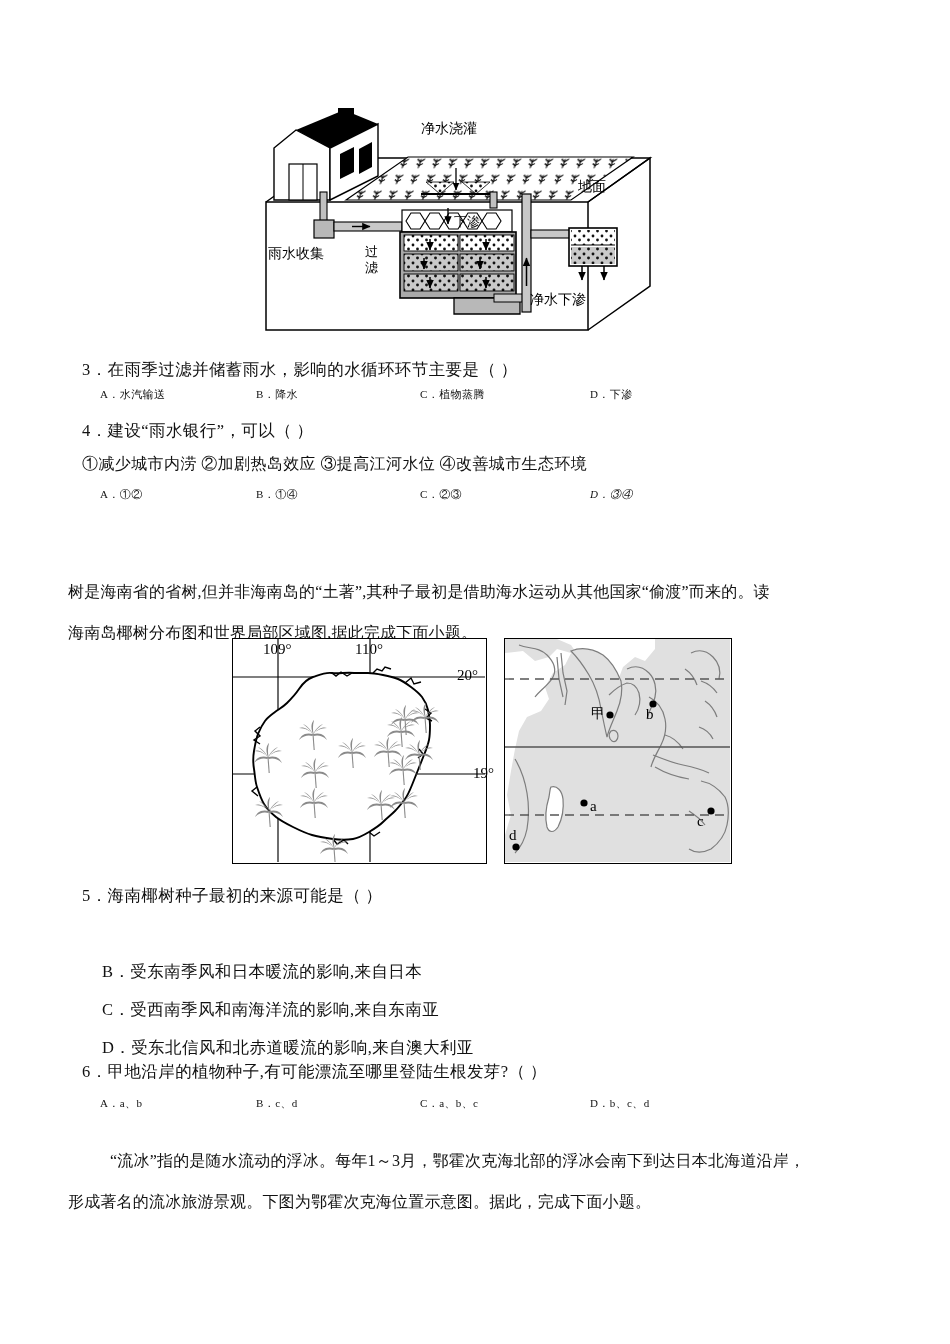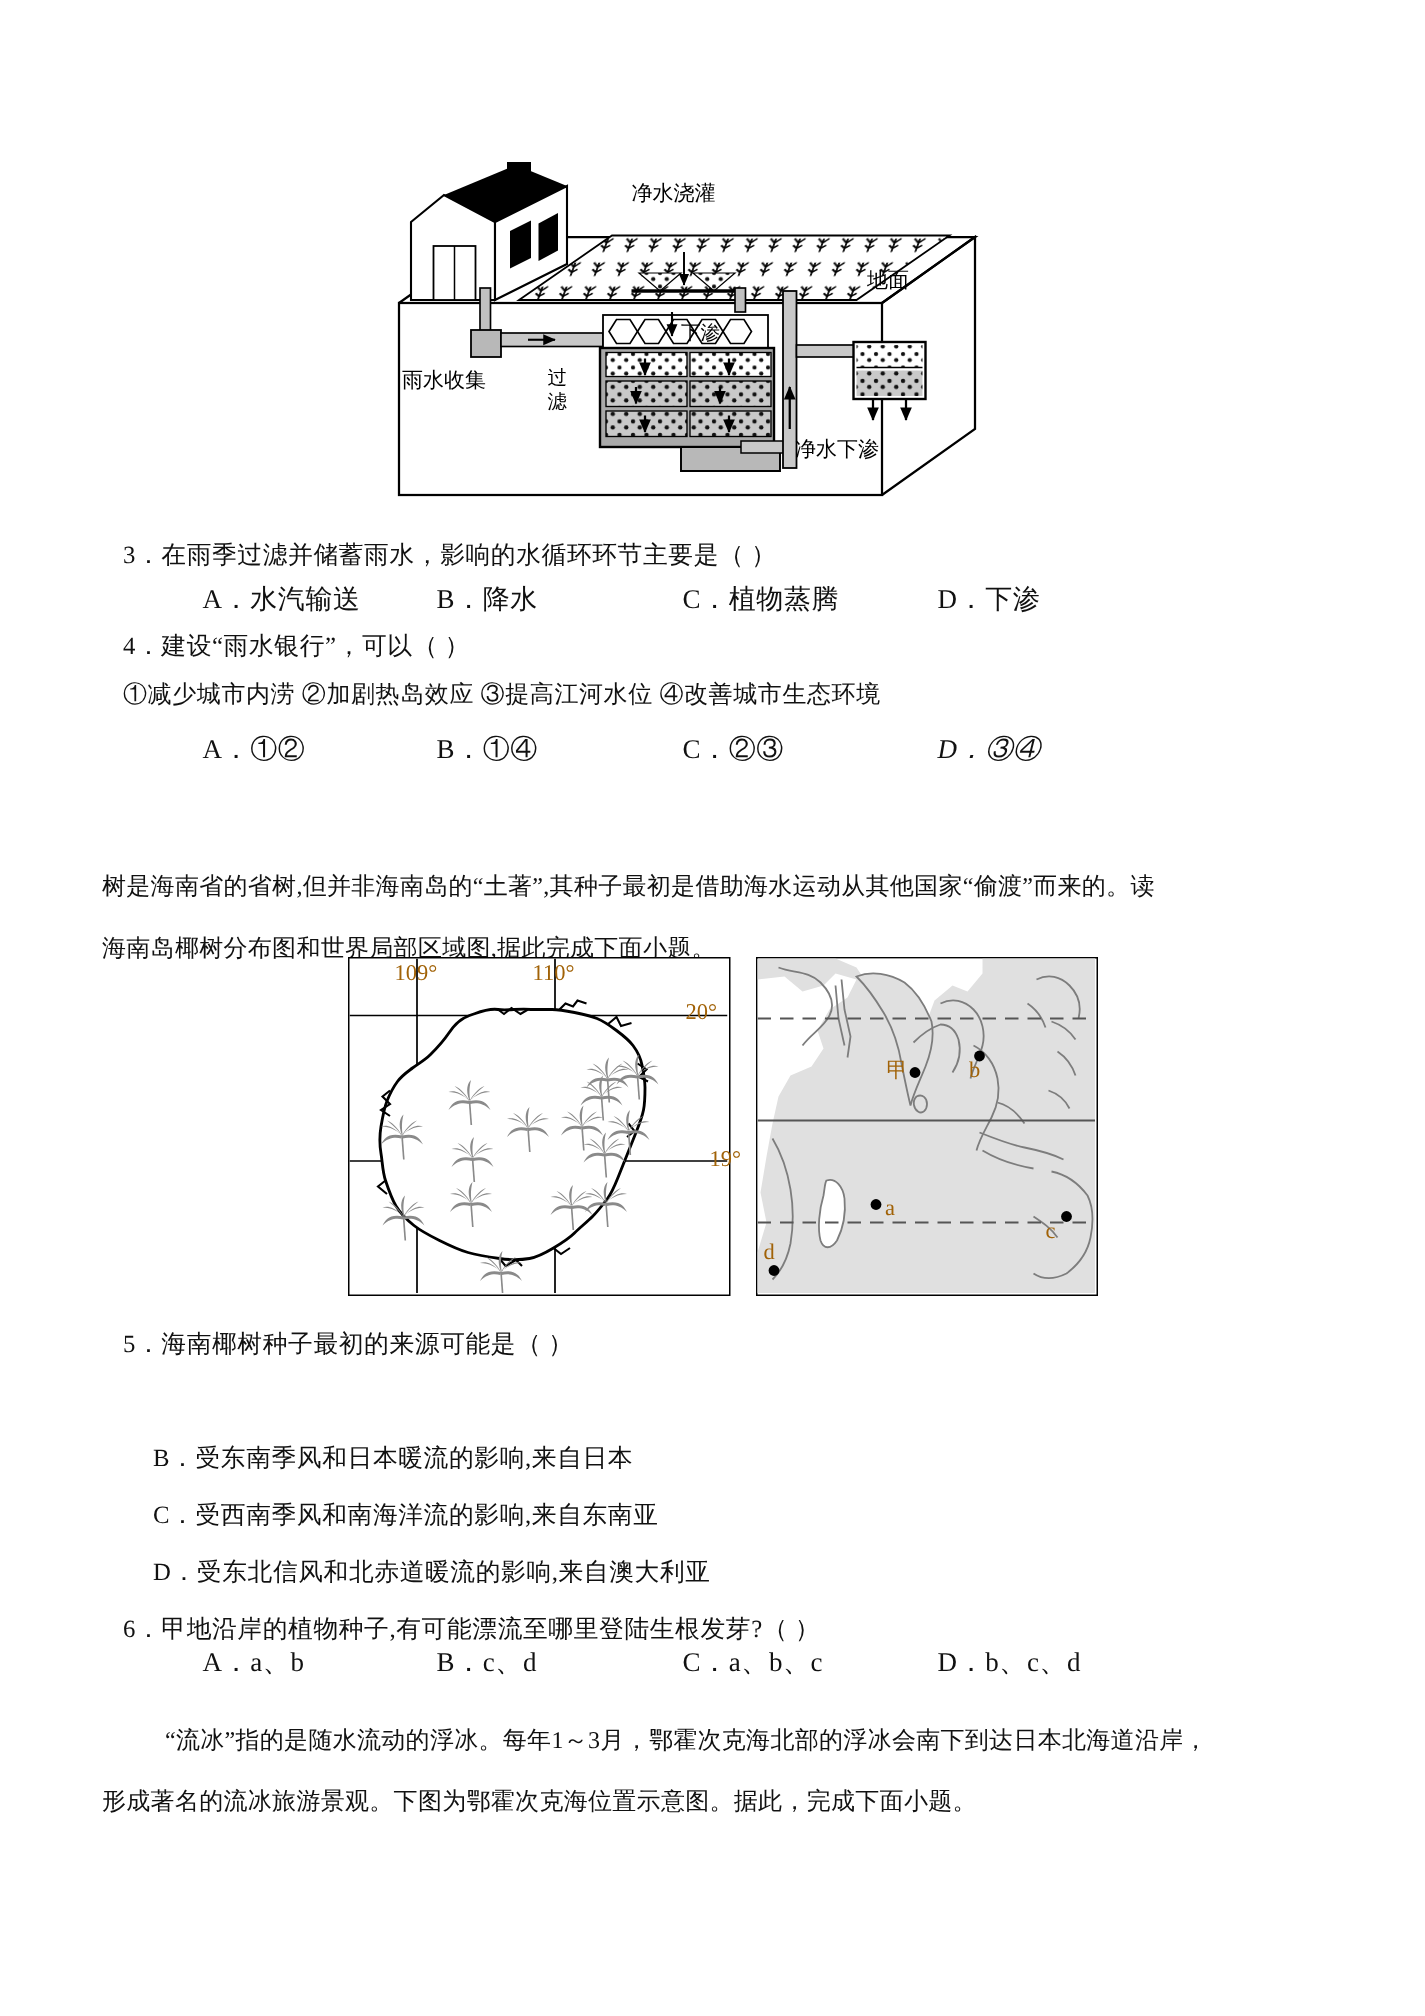--- a/index.html
+++ b/index.html
@@ -39,24 +39,23 @@
     letter-spacing: 0.2px;
     white-space: nowrap;
   }
   .opt-row {
     position: absolute;
     width: 720px;
     height: 22px;
   }
   .opt {
     position: absolute;
-    font-size: 18px;
+    font-size: 11px;
     white-space: nowrap;
     letter-spacing: .4px;
-    margin-left: 35px;
   }
 
   
   #fig-rainbank {
     position: absolute;
     left: 258px;
     top: 108px;
     width: 400px;
     height: 228px;
   }
@@ -78,21 +77,21 @@
     box-sizing: border-box;
   }
   #map-hainan { left: 0; width: 255px; height: 226px; }
   #map-world  { left: 272px; width: 228px; height: 226px; }
   .mapbox svg { display:block; }
 
   .maplabel {
     position: absolute;
     font-family: "Liberation Serif", serif;
     font-size: 15px;
-    color: #a16207;
+    color: #000000;
     white-space: nowrap;
   }
   .maplabel.cjk { font-family: "Liberation Sans", sans-serif; font-size: 14px; }
 </style>
 </head>
 <body>
 
 <div class="page">
 
   <div id="fig-rainbank">
@@ -422,21 +421,21 @@
       <div class="maplabel" style="left:4px; top:188px;">d</div>
     </div>
   </div>
 
   <div class="qline" style="left:82px; top:886px;">5．海南椰树种子最初的来源可能是（    ）</div>
 
   <div class="qline" style="left:102px; top:962px;"><span>B．</span><span>受东南季风和日本暖流的影响,来自日本</span></div>
   <div class="qline" style="left:102px; top:1000px;"><span>C．</span><span>受西南季风和南海洋流的影响,来自东南亚</span></div>
   <div class="qline" style="left:102px; top:1038px;"><span>D．</span><span>受东北信风和北赤道暖流的影响,来自澳大利亚</span></div>
 
-  <div class="qline" style="left:82px; top:1062px;margin-top:14px;">6．甲地沿岸的植物种子,有可能漂流至哪里登陆生根发芽?（    ）</div>
+  <div class="qline" style="left:82px; top:1062px;">6．甲地沿岸的植物种子,有可能漂流至哪里登陆生根发芽?（    ）</div>
 
   <div class="opt-row" style="left:82px; top:1096px;">
     <span class="opt" style="left:18px;"><span>A．</span><span>a、b</span></span>
     <span class="opt" style="left:174px;"><span>B．</span><span>c、d</span></span>
     <span class="opt" style="left:338px;"><span>C．</span><span>a、b、c</span></span>
     <span class="opt" style="left:508px;"><span>D．</span><span>b、c、d</span></span>
   </div>
 
   <div class="para" style="left:110px; top:1140px;">“流冰”指的是随水流动的浮冰。每年1～3月，鄂霍次克海北部的浮冰会南下到达日本北海道沿岸，</div>
   <div class="para" style="left:68px; top:1181px;">形成著名的流冰旅游景观。下图为鄂霍次克海位置示意图。据此，完成下面小题。</div>

